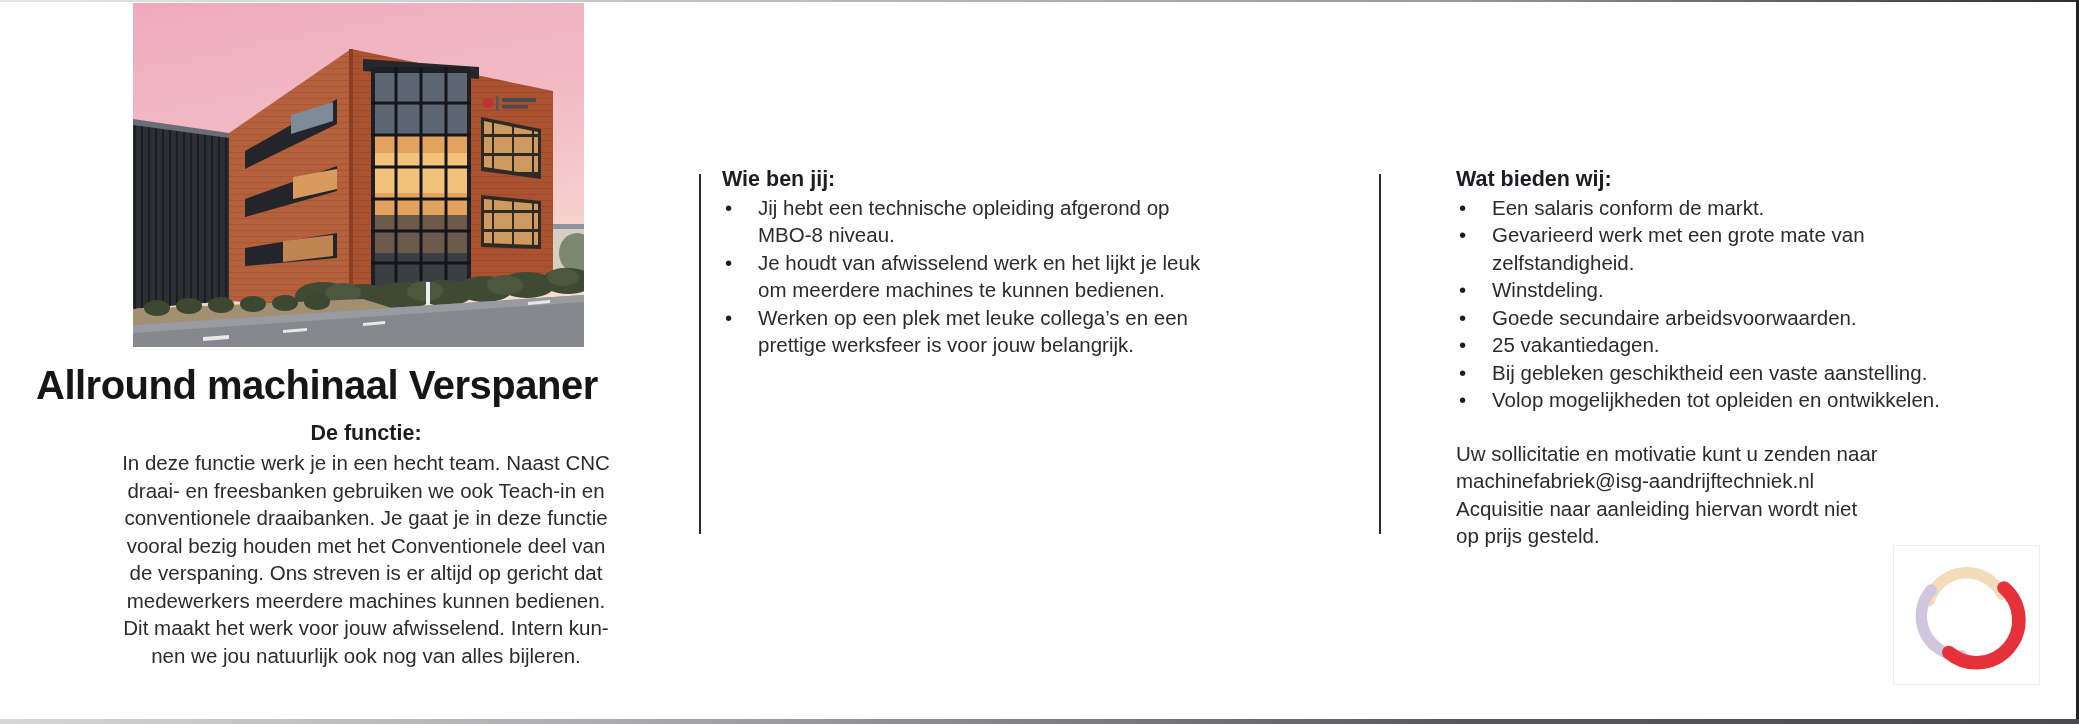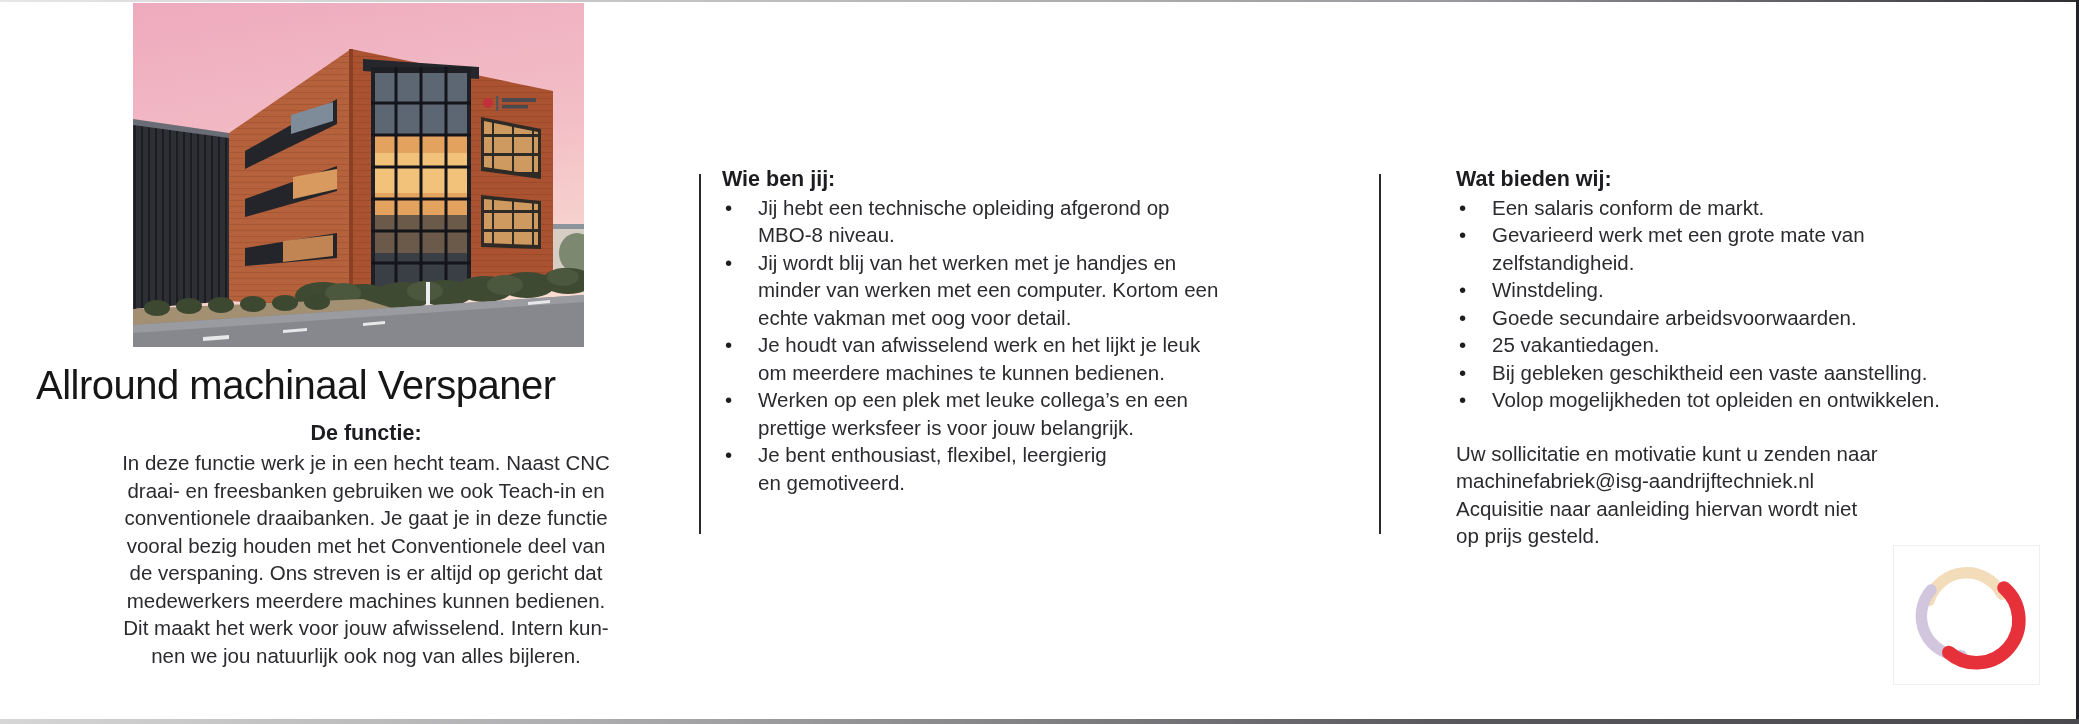--- a/index.html
+++ b/index.html
@@ -11,21 +11,21 @@
     background:linear-gradient(90deg,#e6e6e6 0%,#9a9a9e 70%,#2f2f33 100%);}
   .border-right{position:absolute;right:0;top:0;width:3px;height:100%;background:#232327;}
   .bottom-bar{position:absolute;left:0;bottom:0;width:100%;height:5px;
     background:linear-gradient(90deg,#d6d6d6 0%,#aaaaac 30%,#58585c 70%,#4a4a4e 100%);}
 
   .photo{position:absolute;left:133px;top:3px;width:451px;height:344px;overflow:hidden;}
   .photo svg{display:block;width:100%;height:100%;}
 
   .title{
     position:absolute;left:36px;top:363px;width:660px;
-    font-size:40px;font-weight:400;letter-spacing:-0.5px;color:#161616;line-height:44px;
+    font-size:40px;font-weight:700;letter-spacing:-0.5px;color:#161616;line-height:44px;
   }
   .col-heading{font-size:21.5px;font-weight:700;color:#1d1d21;line-height:27.5px;}
   .body-text{font-size:20.5px;line-height:27.5px;color:#2b2b2f;white-space:pre-line;}
 
   .left-block{position:absolute;left:36px;top:420px;width:660px;text-align:center;}
   .left-block .body-text{margin-top:1.5px;}
 
   .divider{position:absolute;top:174px;width:2px;height:360px;background:#2a2a2c;}
   .divider.d1{left:699px;}
   .divider.d2{left:1379px;}
@@ -190,38 +190,27 @@
 
   <div class="column mid">
     <div class="col-heading">Wie ben jij:</div>
     <div class="bullet">
       <span class="dot"></span>
       <span class="bt body-text">Jij hebt een technische opleiding afgerond op
 MBO-8 niveau.</span>
     </div>
     <div class="bullet">
       <span class="dot"></span>
-      <span class="bt body-text">Jij wordt blij van het werken met je handjes en
-minder van werken met een computer. Kortom een
-echte vakman met oog voor detail.</span>
-    </div>
-    <div class="bullet">
-      <span class="dot"></span>
       <span class="bt body-text">Je houdt van afwisselend werk en het lijkt je leuk
 om meerdere machines te kunnen bedienen.</span>
     </div>
     <div class="bullet">
       <span class="dot"></span>
       <span class="bt body-text">Werken op een plek met leuke collega’s en een
 prettige werksfeer is voor jouw belangrijk.</span>
-    </div>
-    <div class="bullet">
-      <span class="dot"></span>
-      <span class="bt body-text">Je bent enthousiast, flexibel, leergierig
-en gemotiveerd.</span>
     </div>
   </div>
 
   <div class="column right">
     <div class="col-heading">Wat bieden wij:</div>
     <div class="bullet">
       <span class="dot"></span>
       <span class="bt body-text">Een salaris conform de markt.</span>
     </div>
     <div class="bullet">

